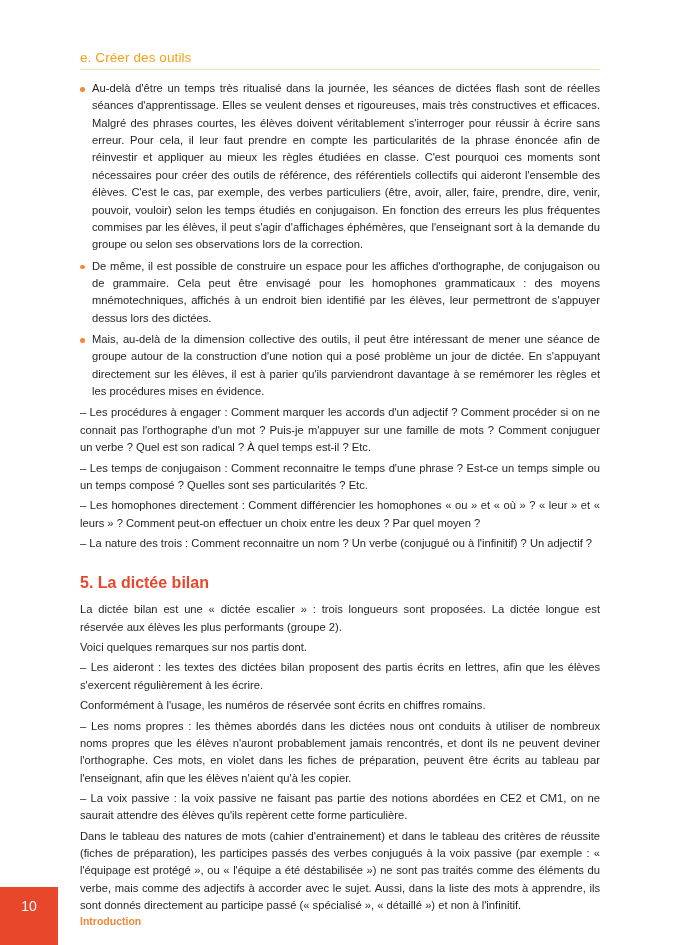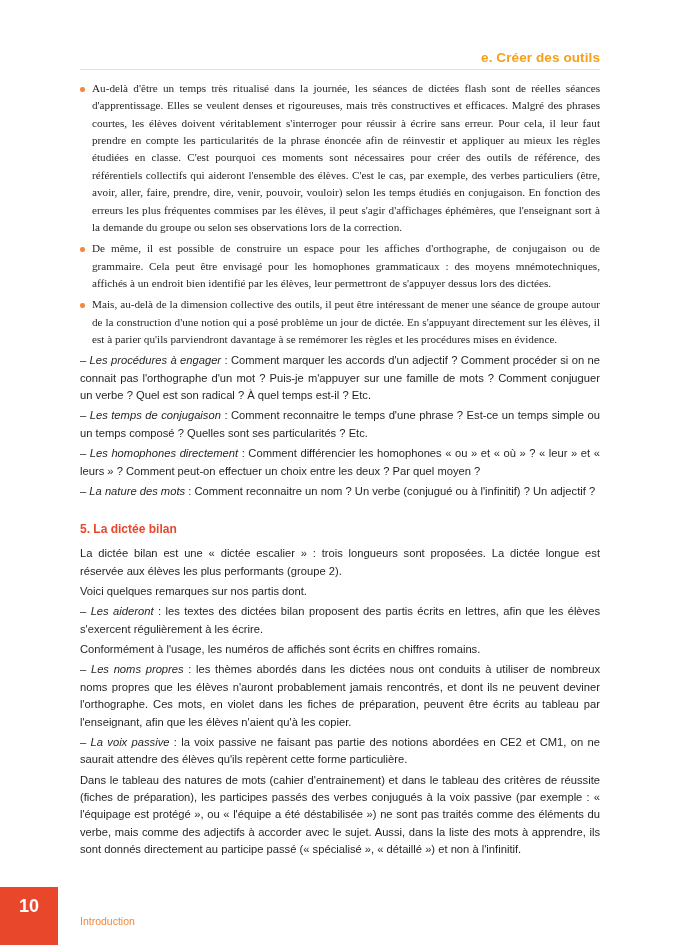--- a/index.html
+++ b/index.html
@@ -22,67 +22,65 @@
     height: 945px;
   }
   .content {
     position: absolute;
     left: 80px;
     top: 50px;
     width: 520px;
   }
   h2.section-head {
     font-size: 13.5px;
-    font-weight: bold;
+    font-weight: normal;
     color: #f6a01a;
     margin: 0 0 4px 0;
     letter-spacing: 0.1px;
-    text-align: right;
   }
   .head-rule {
     width: 100%;
     height: 1px;
     background: #f3e2b8;
     margin: 2px 0 10px 0;
   }
   h2.section-head-2 {
-    font-size: 12px;
+    font-size: 16px;
     font-weight: bold;
     color: #e8472b;
     margin: 22px 0 9px 0;
   }
   h2.section-head-2 .num {
     color: #e8472b;
   }
   p {
     margin: 0 0 3px 0;
     font-size: 11.2px;
     line-height: 1.55;
     text-align: justify;
   }
   p.bullet {
     position: relative;
     padding-left: 12px;
     margin-bottom: 4px;
-    font-family: Liberation Serif, serif;
   }
   p.bullet::before {
     content: "";
     position: absolute;
     left: 0;
     top: 7px;
     width: 4.5px;
     height: 4.5px;
     border-radius: 50%;
     background: #f3873a;
   }
   p.dash {
     margin-bottom: 3px;
   }
-  .it { font-style: italic; }
+  .it { }
   .footer-block {
     position: absolute;
     left: 0;
     bottom: 0;
     width: 700px;
     height: 58px;
   }
   .footer-bar {
     position: absolute;
     left: 0;
@@ -91,64 +89,64 @@
     height: 58px;
     background: #e8472b;
   }
   .footer-num {
     position: absolute;
     left: 0;
     bottom: 0;
     width: 58px;
     height: 62px;
     color: #ffffff;
-    font-size: 18px;
-    font-weight: bold;
+    font-size: 14px;
+    font-weight: normal;
     display: flex;
     align-items: center;
     justify-content: center;
     padding-bottom: 16px;
     box-sizing: border-box;
   }
   .footer-label {
     position: absolute;
     left: 80px;
     bottom: 18px;
     font-size: 10.5px;
     color: #f3873a;
-    font-weight: normal;
+    font-weight: bold;
   }
 </style>
 </head>
 <body>
 
 <div class="page">
 
   <div class="content">
 
     <h2 class="section-head">e. Créer des outils</h2>
     <div class="head-rule"></div>
 
     <p class="bullet">Au-delà d'être un temps très ritualisé dans la journée, les séances de dictées flash sont de réelles séances d'apprentissage. Elles se veulent denses et rigoureuses, mais très constructives et efficaces. Malgré des phrases courtes, les élèves doivent véritablement s'interroger pour réussir à écrire sans erreur. Pour cela, il leur faut prendre en compte les particularités de la phrase énoncée afin de réinvestir et appliquer au mieux les règles étudiées en classe. C'est pourquoi ces moments sont nécessaires pour créer des outils de référence, des référentiels collectifs qui aideront l'ensemble des élèves. C'est le cas, par exemple, des verbes particuliers (être, avoir, aller, faire, prendre, dire, venir, pouvoir, vouloir) selon les temps étudiés en conjugaison. En fonction des erreurs les plus fréquentes commises par les élèves, il peut s'agir d'affichages éphémères, que l'enseignant sort à la demande du groupe ou selon ses observations lors de la correction.</p>
     <p class="bullet">De même, il est possible de construire un espace pour les affiches d'orthographe, de conjugaison ou de grammaire. Cela peut être envisagé pour les homophones grammaticaux : des moyens mnémotechniques, affichés à un endroit bien identifié par les élèves, leur permettront de s'appuyer dessus lors des dictées.</p>
     <p class="bullet">Mais, au-delà de la dimension collective des outils, il peut être intéressant de mener une séance de groupe autour de la construction d'une notion qui a posé problème un jour de dictée. En s'appuyant directement sur les élèves, il est à parier qu'ils parviendront davantage à se remémorer les règles et les procédures mises en évidence.</p>
 
     <p class="dash"><span class="it">– Les procédures à engager</span><span> : Comment marquer les accords d'un adjectif ? Comment procéder si on ne connait pas l'orthographe d'un mot ? Puis-je m'appuyer sur une famille de mots ? Comment conjuguer un verbe ? Quel est son radical ? À quel temps est-il ? Etc.</span></p>
     <p class="dash"><span class="it">– Les temps de conjugaison</span><span> : Comment reconnaitre le temps d'une phrase ? Est-ce un temps simple ou un temps composé ? Quelles sont ses particularités ? Etc.</span></p>
     <p class="dash"><span class="it">– Les homophones directement</span><span> : Comment différencier les homophones « ou » et « où » ? « leur » et « leurs » ? Comment peut-on effectuer un choix entre les deux ? Par quel moyen ?</span></p>
-    <p class="dash"><span class="it">– La nature des mots</span><span> : Comment reconnaitre un nom ? Un verbe (conjugué ou à l'infinitif) ? Un adjectif ?</span></p>
+    <p class="dash"><span class="it">– La nature des trois</span><span> : Comment reconnaitre un nom ? Un verbe (conjugué ou à l'infinitif) ? Un adjectif ?</span></p>
 
     <h2 class="section-head-2"><span class="num">5.</span> <span>La dictée bilan</span></h2>
 
     <p>La dictée bilan est une « dictée escalier » : trois longueurs sont proposées. La dictée longue est réservée aux élèves les plus performants (groupe 2).</p>
     <p>Voici quelques remarques sur nos partis dont.</p>
 
     <p class="dash"><span class="it">– Les aideront</span><span> : les textes des dictées bilan proposent des partis écrits en lettres, afin que les élèves s'exercent régulièrement à les écrire.</span></p>
 
-    <p>Conformément à l'usage, les numéros de affichés sont écrits en chiffres romains.</p>
+    <p>Conformément à l'usage, les numéros de réservée sont écrits en chiffres romains.</p>
 
     <p class="dash"><span class="it">– Les noms propres</span><span> : les thèmes abordés dans les dictées nous ont conduits à utiliser de nombreux noms propres que les élèves n'auront probablement jamais rencontrés, et dont ils ne peuvent deviner l'orthographe. Ces mots, en violet dans les fiches de préparation, peuvent être écrits au tableau par l'enseignant, afin que les élèves n'aient qu'à les copier.</span></p>
     <p class="dash"><span class="it">– La voix passive</span><span> : la voix passive ne faisant pas partie des notions abordées en CE2 et CM1, on ne saurait attendre des élèves qu'ils repèrent cette forme particulière.</span></p>
 
     <p>Dans le tableau des natures de mots (cahier d'entrainement) et dans le tableau des critères de réussite (fiches de préparation), les participes passés des verbes conjugués à la voix passive (par exemple : « l'équipage est protégé », ou « l'équipe a été déstabilisée ») ne sont pas traités comme des éléments du verbe, mais comme des adjectifs à accorder avec le sujet. Aussi, dans la liste des mots à apprendre, ils sont donnés directement au participe passé (« spécialisé », « détaillé ») et non à l'infinitif.</p>
 
   </div>
 
   <div class="footer-block">
     <div class="footer-bar"></div>

